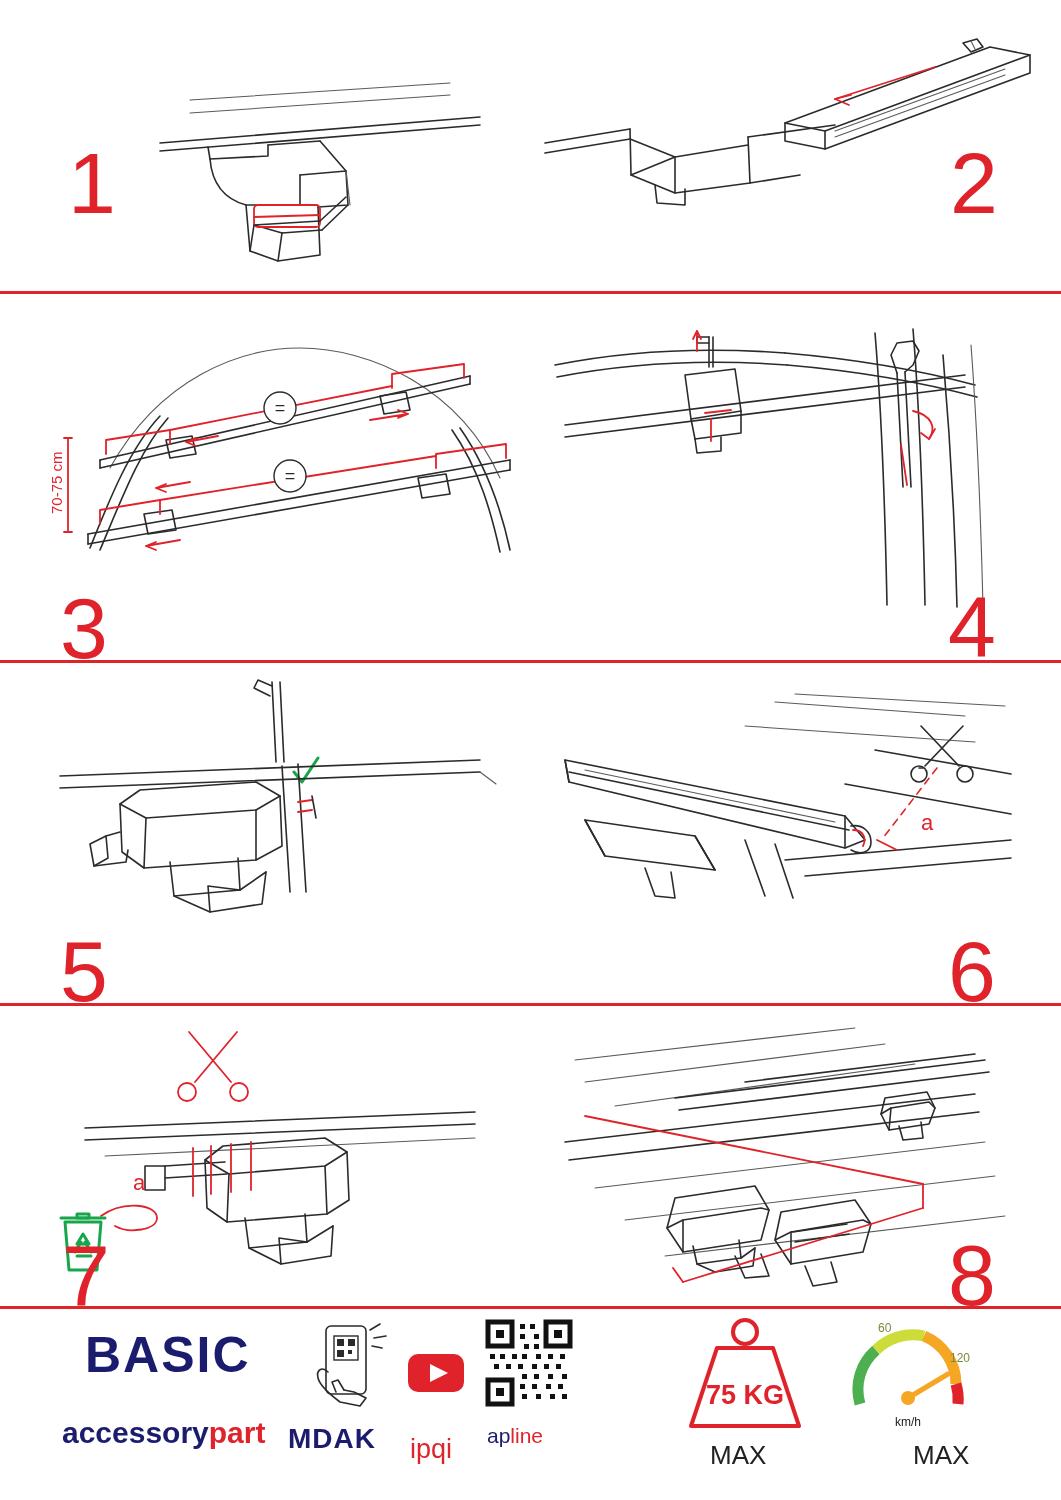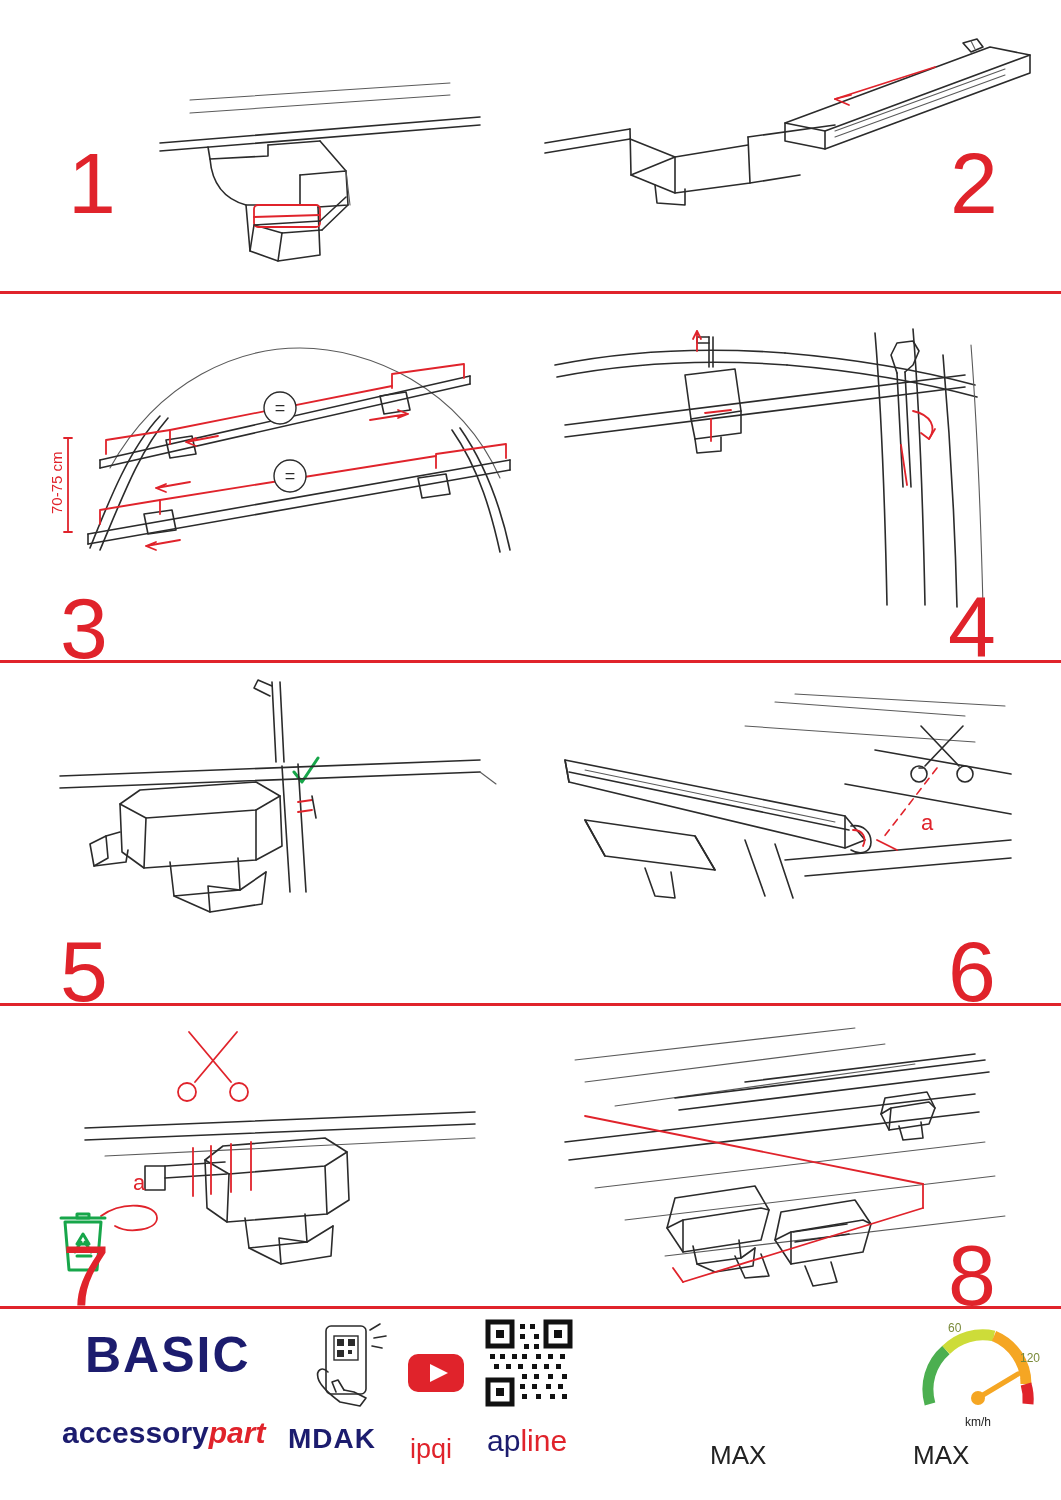--- a/index.html
+++ b/index.html
@@ -15,24 +15,24 @@
   .rd-d{fill:none;stroke:#e0232b;stroke-width:1.6;stroke-dasharray:7 6;stroke-linecap:round;}
   .bk-f{fill:#ffffff;}
   .gr{fill:none;stroke:#17a64a;stroke-width:3;stroke-linecap:round;stroke-linejoin:round;}
   .dim-txt{font-size:15px;fill:#e0232b;font-family:"Liberation Sans",sans-serif;}
   .a-lbl{font-size:22px;fill:#e0232b;font-family:"Liberation Sans",sans-serif;}
 
   
   .footer{position:absolute;left:0;top:1308px;width:1061px;height:192px;}
   .brand-basic{position:absolute;left:85px;top:18px;font-family:"Liberation Sans",sans-serif;font-weight:700;font-size:50px;letter-spacing:2px;color:#1c1c6e;}
   .brand-acc{position:absolute;left:62px;top:108px;font-family:"Liberation Sans",sans-serif;font-weight:700;font-size:30px;letter-spacing:0px;color:#1c1c6e;}
-  .brand-acc .part{color:#e0232b;font-style:italic;}
+  .brand-acc .part{color:#e0232b;}
   .mdak{position:absolute;left:288px;top:115px;font-family:"Liberation Sans",sans-serif;font-weight:700;font-size:28px;color:#1c1c6e;letter-spacing:1px;}
   .ipqi{position:absolute;left:410px;top:126px;font-family:"Liberation Sans",sans-serif;font-size:27px;color:#e0232b;}
-  .apline{position:absolute;left:487px;top:116px;font-family:"Liberation Sans",sans-serif;font-size:30px;color:#1c1c6e;}
+  .apline{position:absolute;left:487px;top:116px;font-family:"Liberation Sans",sans-serif;font-size:21px;color:#1c1c6e;}
   .apline .ln2{color:#e0232b;}
   .maxlbl{position:absolute;font-family:"Liberation Sans",sans-serif;font-size:26px;color:#222;}
   .kgtxt{font-size:27px;fill:#e0232b;font-family:"Liberation Sans",sans-serif;font-weight:700;}
   .kmh{font-size:12px;fill:#222;font-family:"Liberation Sans",sans-serif;}
   .spd{font-size:12px;fill:#7a8a3a;font-family:"Liberation Sans",sans-serif;}
 </style>
 </head>
 <body>
 
 <div class="sheet">
@@ -405,23 +405,30 @@
         <rect x="36" y="74" width="5" height="5" fill="#111"></rect>
           <rect x="50" y="74" width="5" height="5" fill="#111"></rect>
         <rect x="64" y="74" width="5" height="5" fill="#111"></rect>
           <rect x="76" y="74" width="5" height="5" fill="#111"></rect>
       </svg>
     </div>
     <div class="apline">
       <span>ap</span><span class="ln2">line</span>
     </div>
 
+    <div class="panel" style="left:675px;top:8px;width:140px;height:120px;">
+      <svg width="140" height="120" viewBox="0 0 140 120">
+        <circle cx="70" cy="16" r="12" fill="none" stroke="#e0232b" stroke-width="4"></circle>
+        <path d="M42 32 L98 32 L124 110 L16 110 Z" fill="none" stroke="#e0232b" stroke-width="4" stroke-linejoin="round"></path>
+        <text class="kgtxt" x="70" y="88" text-anchor="middle">75 KG</text>
+      </svg>
+    </div>
     <div class="maxlbl" style="left:710px;top:132px;">MAX</div>
 
-    <div class="panel" style="left:916px;top:10px;width:130px;height:118px;">
+    <div class="panel" style="left:846px;top:10px;width:130px;height:118px;">
       <svg width="130" height="118" viewBox="0 0 130 118">
         <path d="M14 86 A52 52 0 0 1 30 32" fill="none" stroke="#4caf50" stroke-width="11"></path>
         <path d="M30 32 A52 52 0 0 1 78 18" fill="none" stroke="#cddc39" stroke-width="11"></path>
         <path d="M78 18 A52 52 0 0 1 110 66" fill="none" stroke="#f5a623" stroke-width="11"></path>
         <path d="M110 66 A52 52 0 0 1 112 86" fill="none" stroke="#e0232b" stroke-width="11"></path>
         <path d="M22 70 L30 72 M26 52 L34 56 M40 36 L46 42 M58 28 L60 36 M78 28 L76 36 M95 40 L90 46 M104 58 L97 60" stroke="#ffffff" stroke-width="3"></path>
         <circle cx="62" cy="80" r="7" fill="#f5a623"></circle>
         <path d="M62 80 L102 56" stroke="#f5a623" stroke-width="5" stroke-linecap="round"></path>
         <text class="spd" x="32" y="14">60</text>
         <text class="spd" x="104" y="44">120</text>

